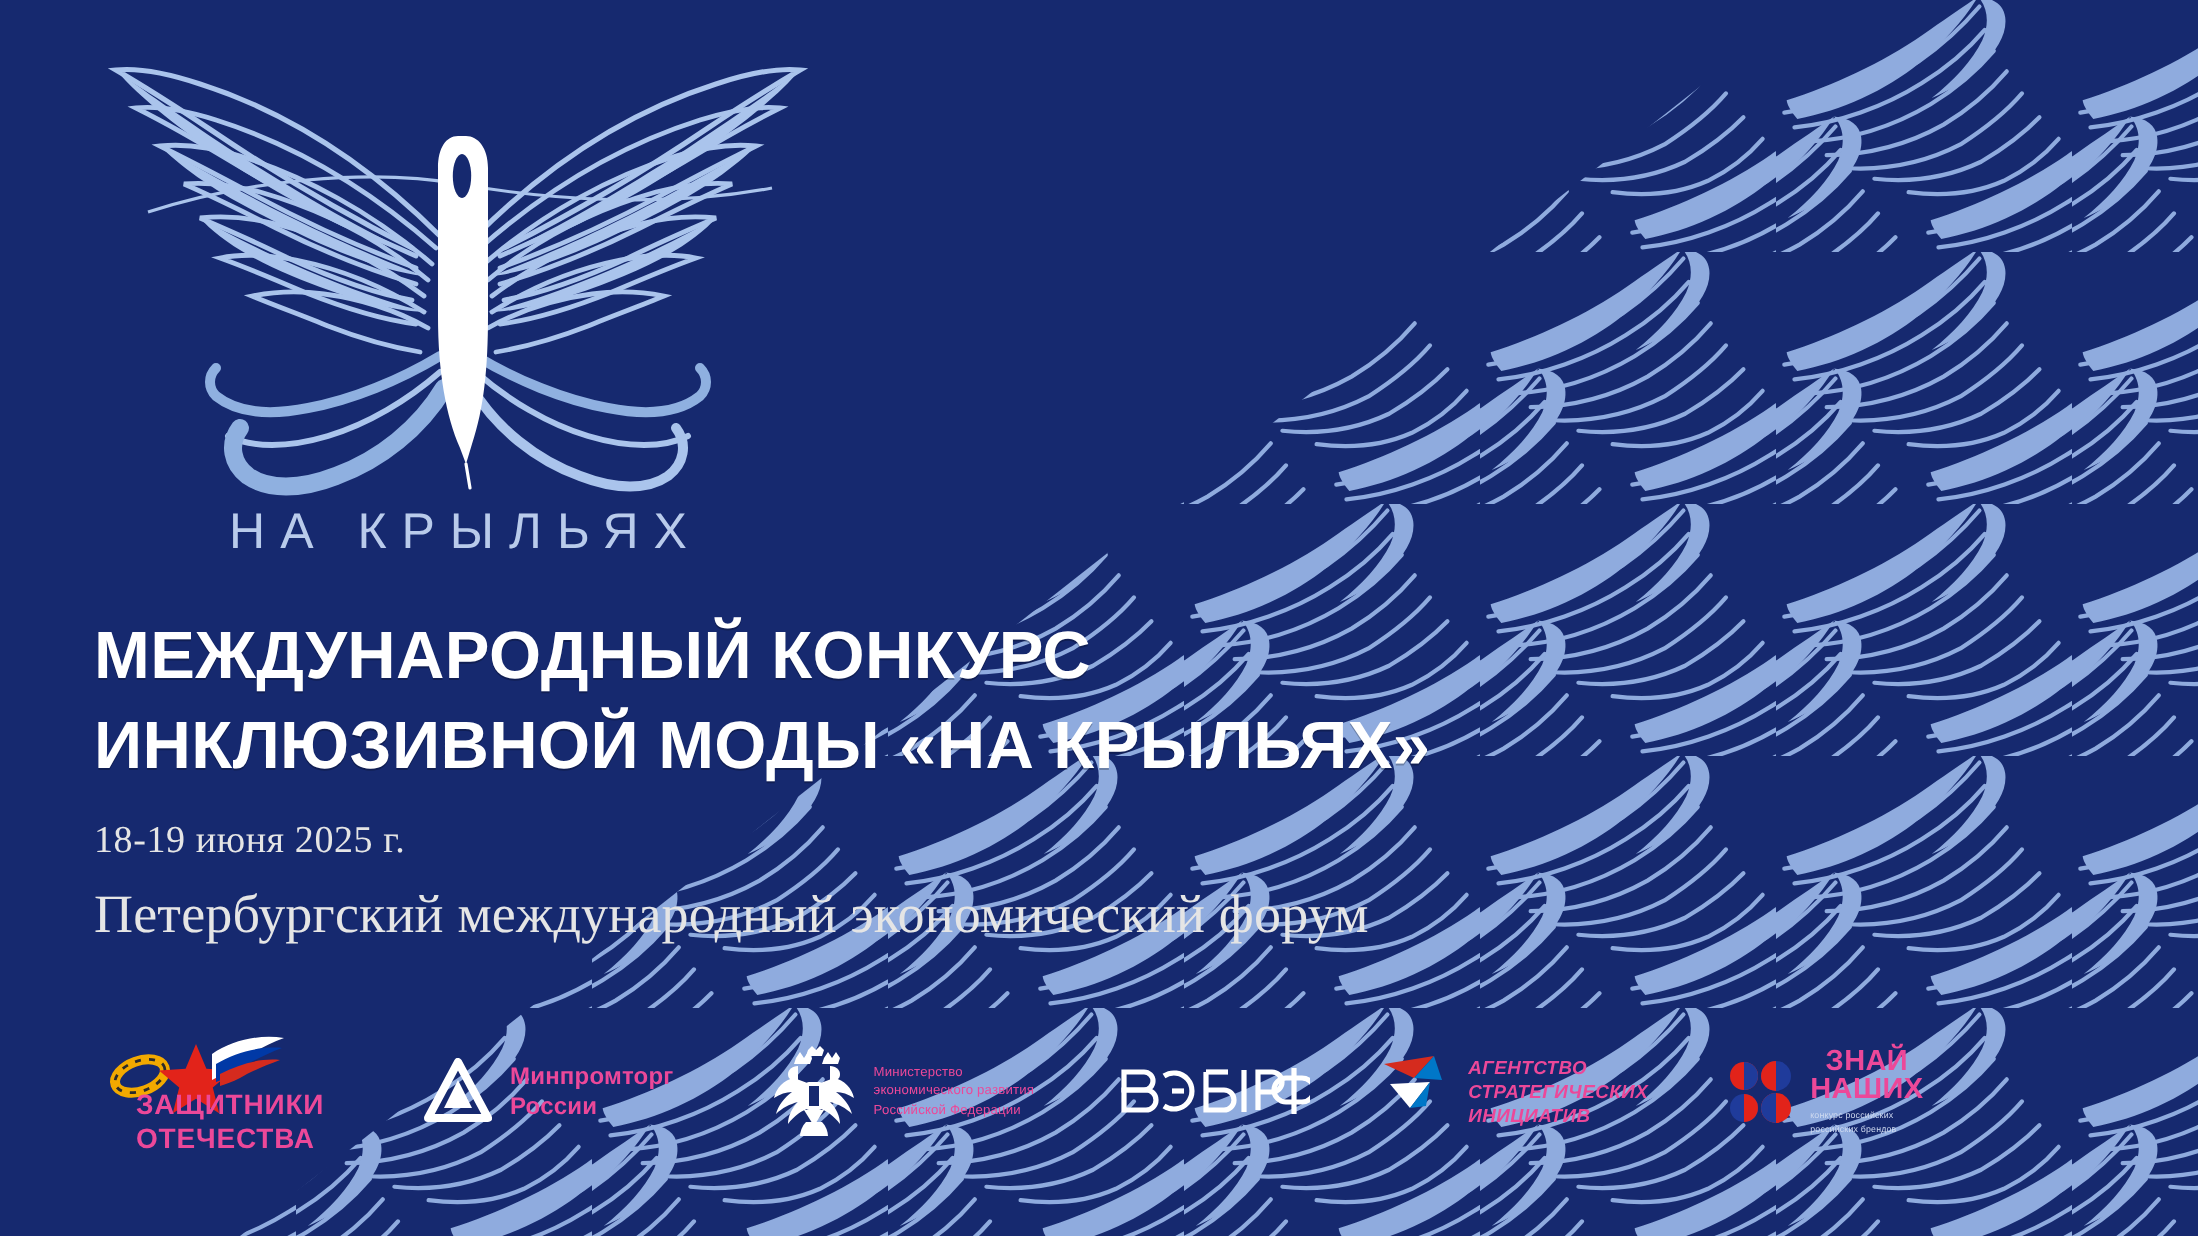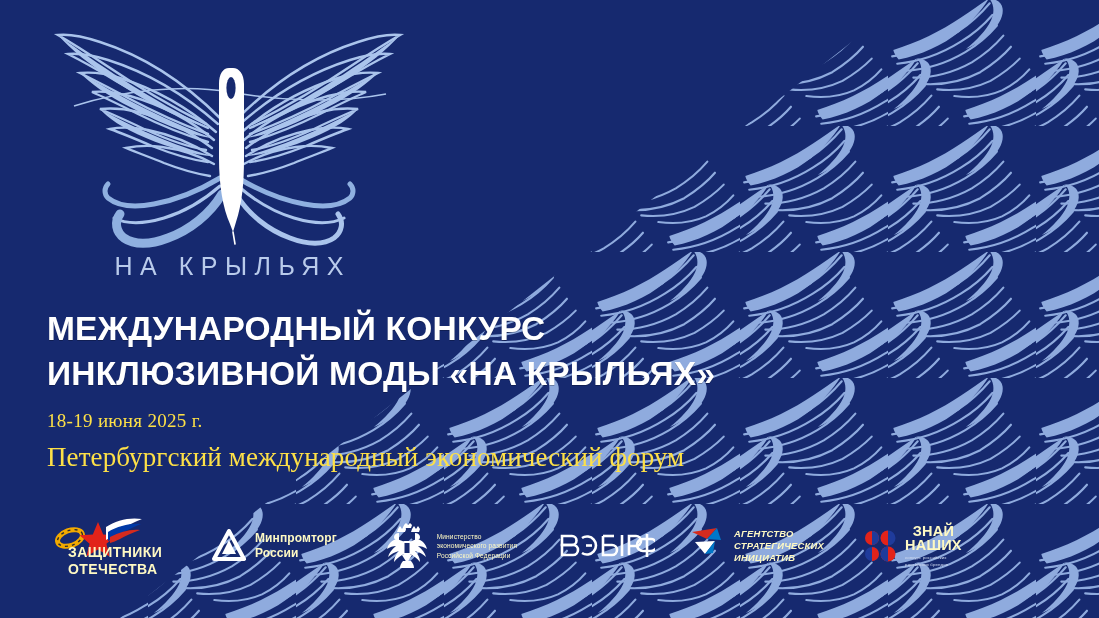--- a/index.html
+++ b/index.html
@@ -71,21 +71,21 @@
     text-shadow: 0 1px 0 rgba(0,0,0,0.25);
   }
 
   
   #event-info {
     position: absolute;
     left: 47px;
     top: 407px;
     z-index: 3;
     font-family: "Liberation Serif", serif;
-    color: #fde047;
+    color: #e5e5e5;
   }
   #event-date {
     font-size: 19px;
     line-height: 1.5;
     letter-spacing: 0.3px;
   }
   #event-venue {
     font-size: 27px;
     line-height: 1.45;
     letter-spacing: 0.1px;
@@ -101,21 +101,21 @@
     z-index: 3;
     display: flex;
     align-items: center;
   }
   .partner {
     display: flex;
     align-items: center;
     height: 56px;
   }
   .partner-text {
-    color: #fef9c3;
+    color: #ec4899;
   }
 
   
   #partner-defenders { width: 107px; position: relative; }
   #defenders-label {
     position: absolute;
     left: 18px;
     top: 26px;
     font-size: 14px;
     font-weight: bold;

